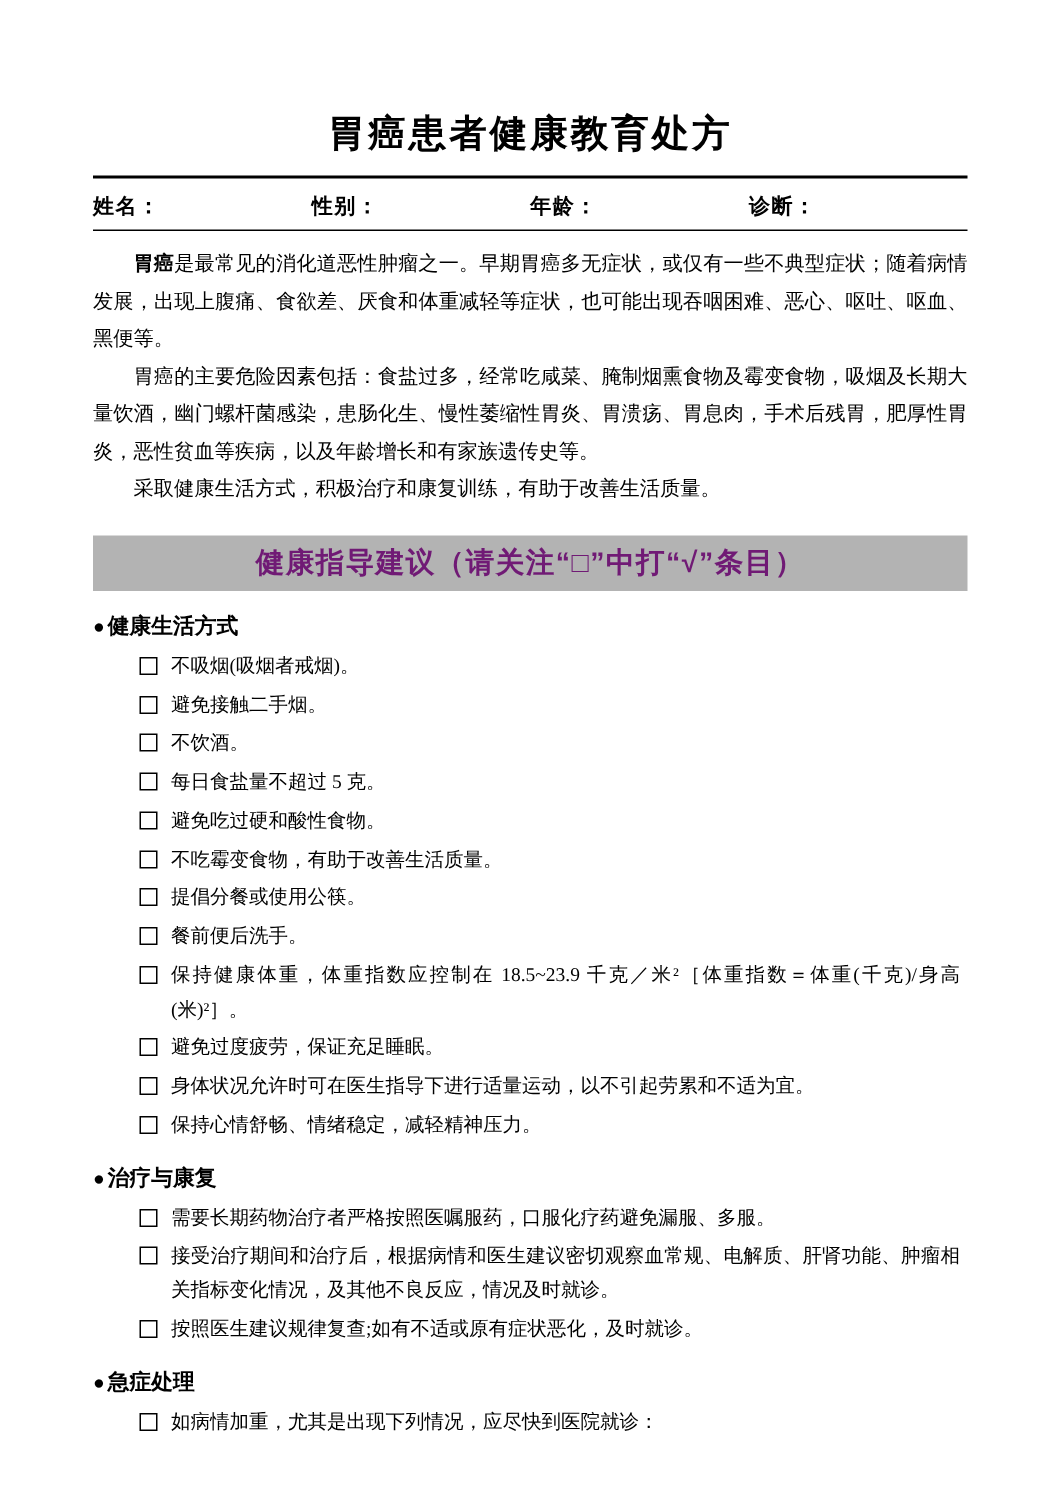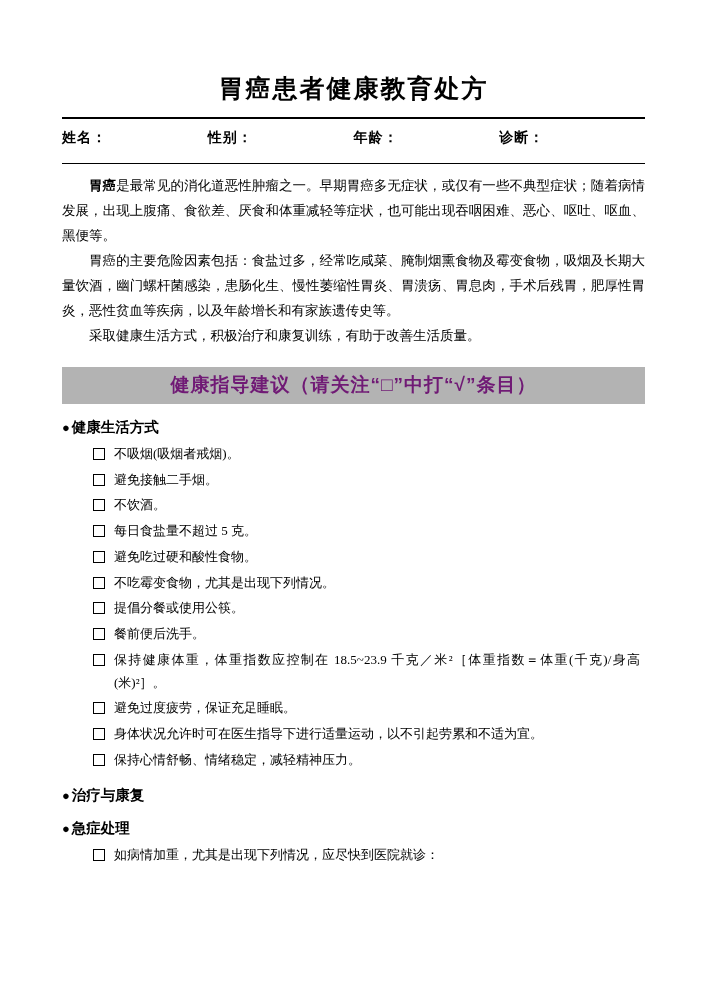--- a/index.html
+++ b/index.html
@@ -32,21 +32,21 @@
   }
   .rule {
     border: none;
     border-top: 2px solid #000;
     margin: 0 0 10px 0;
   }
   .field-row {
     display: flex;
     font-size: 14px;
     font-weight: bold;
-    margin: 0 0 16px 0;
+    margin: 0 0 6px 0;
     letter-spacing: 1px;
   }
   .field-row .field {
     width: 25%;
   }
   .rule-thin {
     border: none;
     border-top: 1.5px solid #000;
     margin: 4px 0 10px 0;
   }
@@ -159,21 +159,21 @@
     <li class="check-item">
       <span class="checkbox"></span>
       <span class="check-text">每日食盐量不超过 5 克。</span>
     </li>
     <li class="check-item">
       <span class="checkbox"></span>
       <span class="check-text">避免吃过硬和酸性食物。</span>
     </li>
     <li class="check-item">
       <span class="checkbox"></span>
-      <span class="check-text">不吃霉变食物，尤其是出现下列情况。</span>
+      <span class="check-text">不吃霉变食物，有助于改善生活质量。</span>
     </li>
     <li class="check-item">
       <span class="checkbox"></span>
       <span class="check-text">提倡分餐或使用公筷。</span>
     </li>
     <li class="check-item">
       <span class="checkbox"></span>
       <span class="check-text">餐前便后洗手。</span>
     </li>
     <li class="check-item">
@@ -190,20 +190,34 @@
     </li>
     <li class="check-item">
       <span class="checkbox"></span>
       <span class="check-text">保持心情舒畅、情绪稳定，减轻精神压力。</span>
     </li>
   </ul>
 
   <div class="section-head">
     <span class="bullet">●</span><span>治疗与康复</span>
   </div>
+  <ul class="check-list">
+    <li class="check-item">
+      <span class="checkbox"></span>
+      <span class="check-text">需要长期药物治疗者严格按照医嘱服药，口服化疗药避免漏服、多服。</span>
+    </li>
+    <li class="check-item">
+      <span class="checkbox"></span>
+      <span class="check-text">接受治疗期间和治疗后，根据病情和医生建议密切观察血常规、电解质、肝肾功能、肿瘤相关指标变化情况，及其他不良反应，情况及时就诊。</span>
+    </li>
+    <li class="check-item">
+      <span class="checkbox"></span>
+      <span class="check-text">按照医生建议规律复查;如有不适或原有症状恶化，及时就诊。</span>
+    </li>
+  </ul>
 
   <div class="section-head">
     <span class="bullet">●</span><span>急症处理</span>
   </div>
   <ul class="check-list">
     <li class="check-item">
       <span class="checkbox"></span>
       <span class="check-text">如病情加重，尤其是出现下列情况，应尽快到医院就诊：</span>
     </li>
   </ul>

